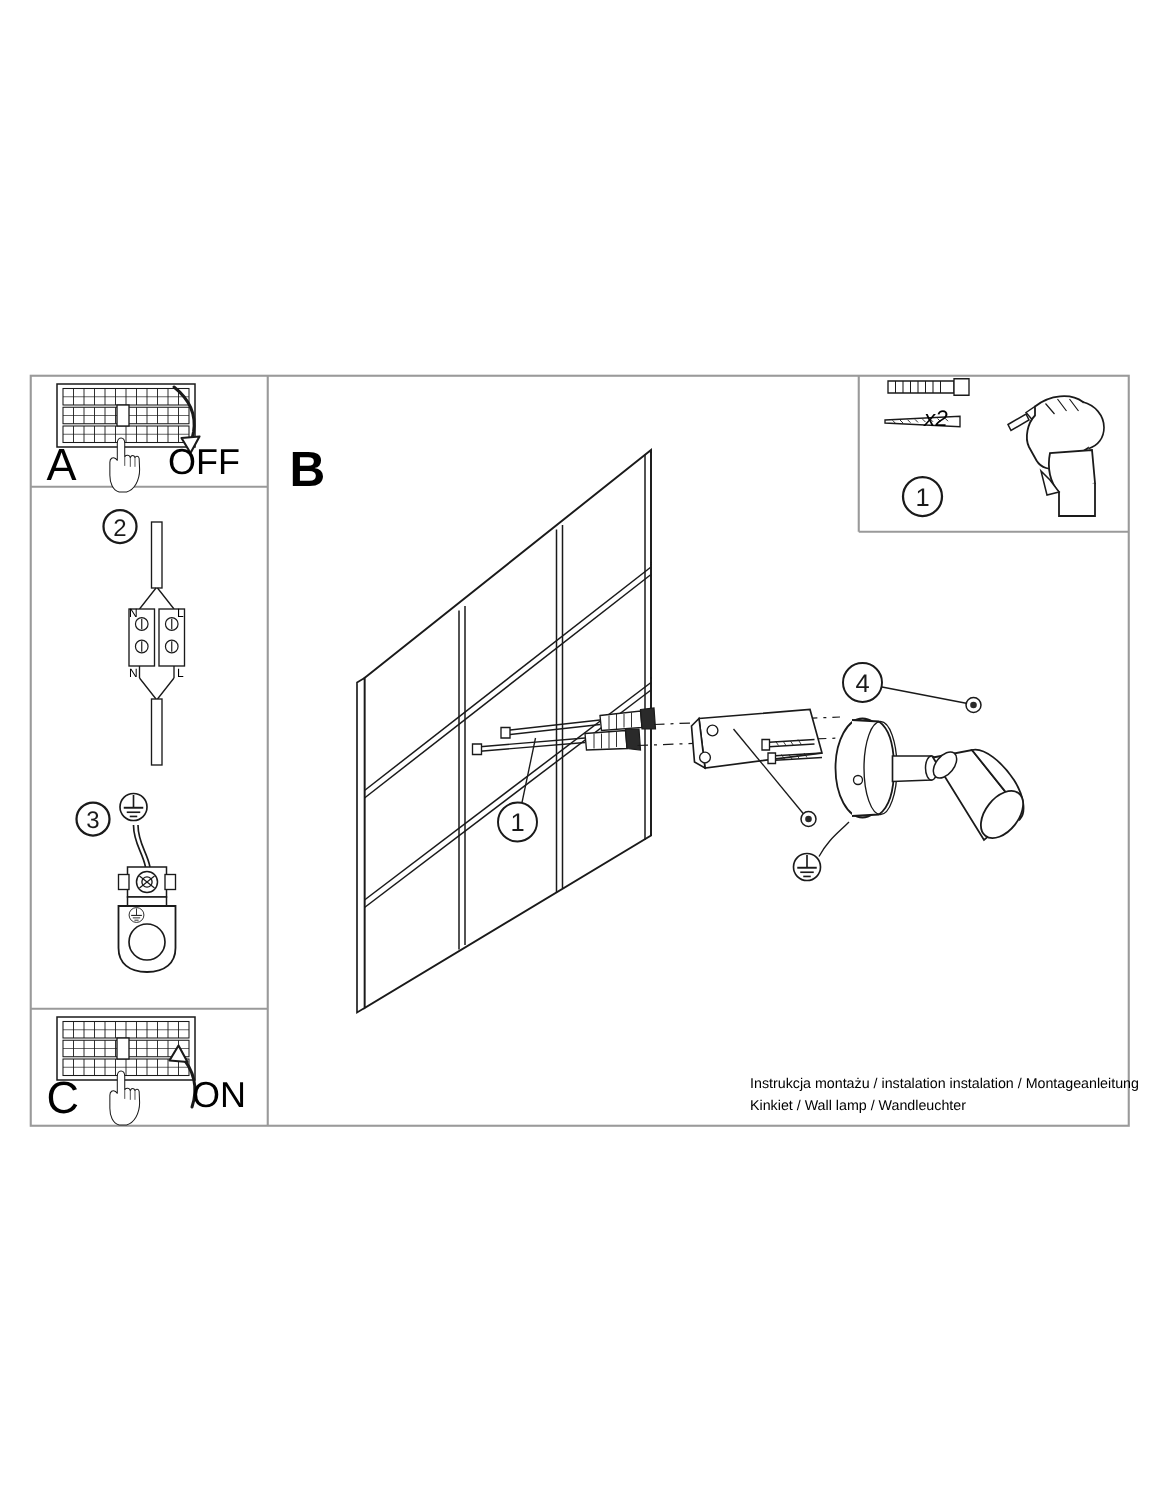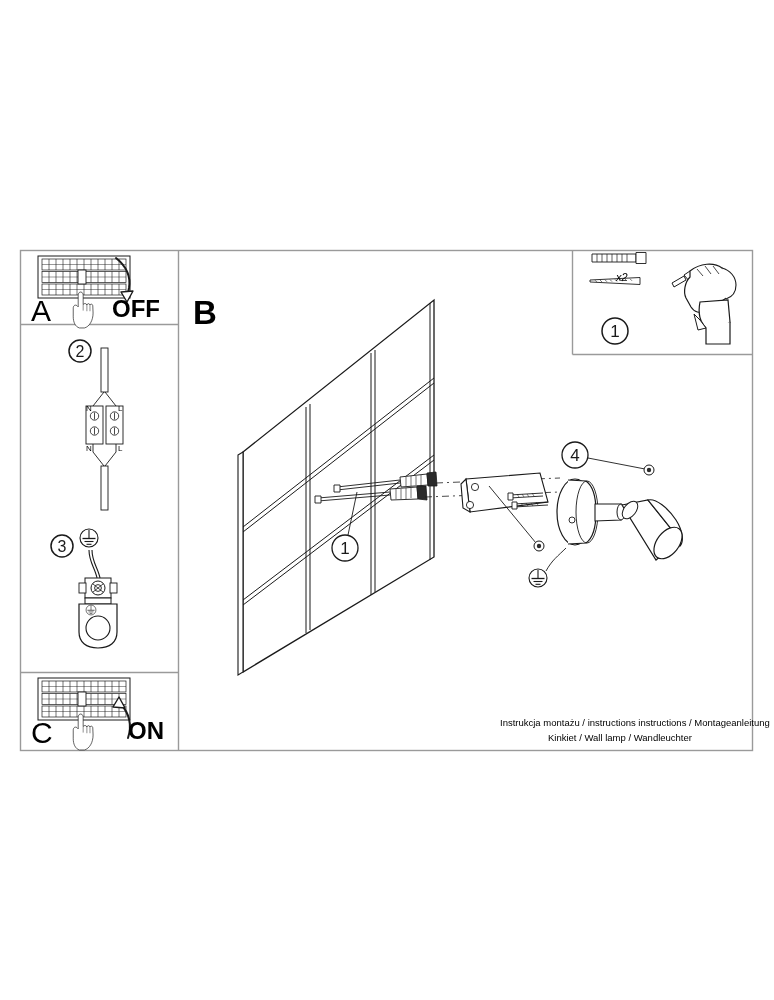--- a/index.html
+++ b/index.html
@@ -24,23 +24,23 @@
   #sheet svg { display: block; }
   .lbl {
     position: absolute;
     font-family: "Liberation Sans", sans-serif;
     white-space: pre;
     line-height: 1;
     color: #000;
   }
   .big-letter { font-size: 30px; font-weight: 400; }
   .letter-b   { font-size: 33px; font-weight: 700; }
-  .onoff      { font-size: 24px; font-weight: 700; }
+  .onoff      { font-size: 24px; font-weight: 400; }
   .term       { font-size: 8px; }
-  .x2         { font-size: 11px; font-style: italic; }
+  .x2         { font-size: 15px; font-style: italic; }
   .caption    { font-size: 9.5px; line-height: 13px; }
 </style>
 </head>
 <body>
 
 <div id="sheet">
 <svg width="774" height="1000" viewBox="0 0 774 1000" xmlns="http://www.w3.org/2000/svg">
   <defs>
     <g id="breaker-panel">
 
@@ -368,14 +368,14 @@
 
 <div class="lbl letter-b" style="left:193px; top:296px;">B</div>
 
 <div class="lbl term" style="left:86px; top:405px;">N</div>
 <div class="lbl term" style="left:118px; top:405px;">L</div>
 <div class="lbl term" style="left:86px; top:445px;">N</div>
 <div class="lbl term" style="left:118px; top:445px;">L</div>
 
 <div class="lbl x2" style="left:616px; top:272px;">x2</div>
 
-<div class="lbl caption" style="left:500px; top:716px;">Instrukcja montażu / instructions instructions / Montageanleitung</div>
-<div class="lbl caption" style="left:500px; top:731px;margin-left:48px;">Kinkiet / Wall lamp / Wandleuchter</div>
+<div class="lbl caption" style="left:500px; top:716px;">Instrukcja montażu / instalation instalation / Montageanleitung</div>
+<div class="lbl caption" style="left:500px; top:731px;">Kinkiet / Wall lamp / Wandleuchter</div>
 
 </body></html>

